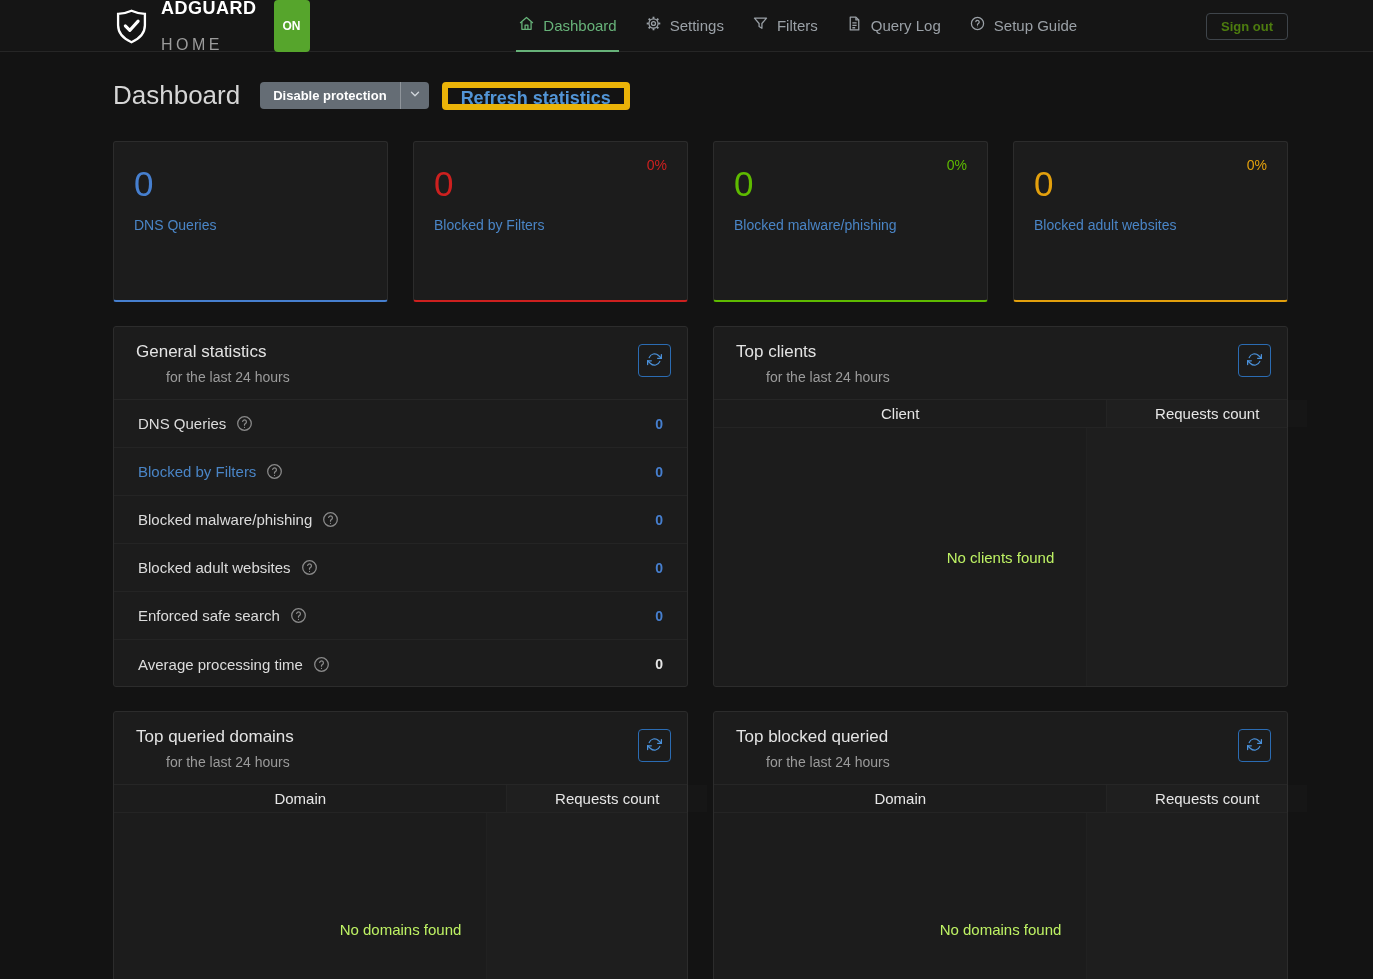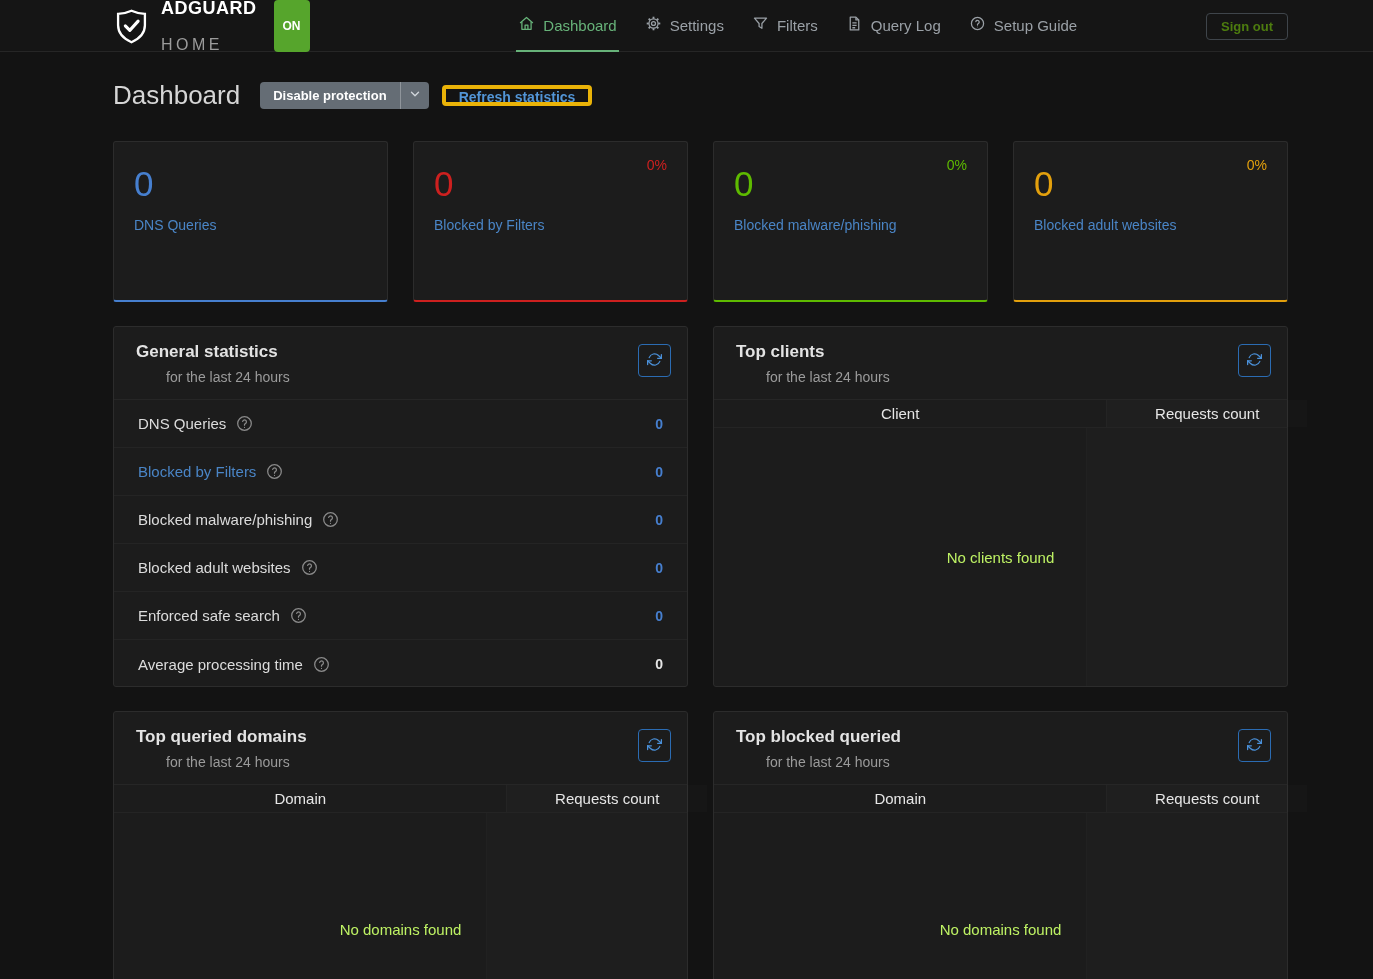--- a/index.html
+++ b/index.html
@@ -33,38 +33,38 @@
 
   
   .page-head { display:flex; align-items:center; margin-top:28px; }
   .page-title { font-size:26px; font-weight:400; color:#d6d6d6; margin:0 20px 0 0; }
   .btn-split { display:flex; align-items:stretch; height:27px; border-radius:4px; overflow:hidden; }
   .btn-split .main-seg { background:#656d75; border:none; color:#fff; font-weight:bold;
     font-size:13px; padding:0 13px; cursor:pointer; font-family:inherit; }
   .btn-split .caret-seg { background:#656d75; border:none; border-left:1px solid rgba(255,255,255,.28);
     width:29px; display:flex; align-items:center; justify-content:center; color:#cfd4d9; cursor:pointer; }
   .caret-seg svg { width:14px; height:14px; }
-  .btn-outline-blue { margin-left:13px; height:21px; background:transparent; border:4px solid #eab308;
-    color:#5295d6; font-weight:bold; font-size:14px; padding:0 13px; border-radius:4px;
+  .btn-outline-blue { margin-left:13px; height:28px; background:transparent; border:6px solid #eab308;
+    color:#5295d6; font-weight:bold; font-size:18px; padding:0 13px; border-radius:4px;
     cursor:pointer; font-family:inherit; }
 
   
   .stat-grid { display:grid; grid-template-columns:repeat(4,1fr); gap:25px; margin-top:30px; }
   .stat-card { position:relative; background:#1c1c1c; border:1px solid #2c2c2c;
     border-bottom:2px solid var(--accent,#467fcf); border-radius:3px; height:161px; padding:17px 20px; }
   .stat-value { font-size:35px; line-height:1; color:var(--accent); margin-top:7px; }
   .stat-percent { position:absolute; top:15px; right:20px; font-size:14px; color:var(--accent); }
   .stat-label { display:inline-block; margin-top:16px; font-size:14px; color:#4a85c6;
     text-decoration:none; cursor:pointer; }
 
   
   .two-col { display:grid; grid-template-columns:1fr 1fr; gap:25px; margin-top:24px; }
   .card { background:#1c1c1c; border:1px solid #2c2c2c; border-radius:3px; display:flex; flex-direction:column; }
   .card-header { position:relative; height:73px; padding:15px 22px 0; border-bottom:1px solid #262626; flex:none; }
-  .card-title { margin:0; font-size:17px; font-weight:700; color:#e3e3e3; }
+  .card-title { margin:0; font-size:17px; font-weight:400; color:#e3e3e3; }
   .card-sub { font-size:14px; color:#9b9b9b; margin-top:7px;margin-left:30px; }
   .refresh-btn { position:absolute; top:17px; right:16px; width:33px; height:33px;
     background:transparent; border:1px solid #2b6cb3; border-radius:4px; color:#4a90d9;
     display:flex; align-items:center; justify-content:center; cursor:pointer; }
   .refresh-btn svg { width:15px; height:15px; }
 
   
   .stat-row { height:48px; display:flex; align-items:center; padding:0 24px; border-bottom:1px solid #242424; }
   .stat-row:last-child { border-bottom:none; }
   .row-label { font-size:15px; color:#dcdcdc; }

